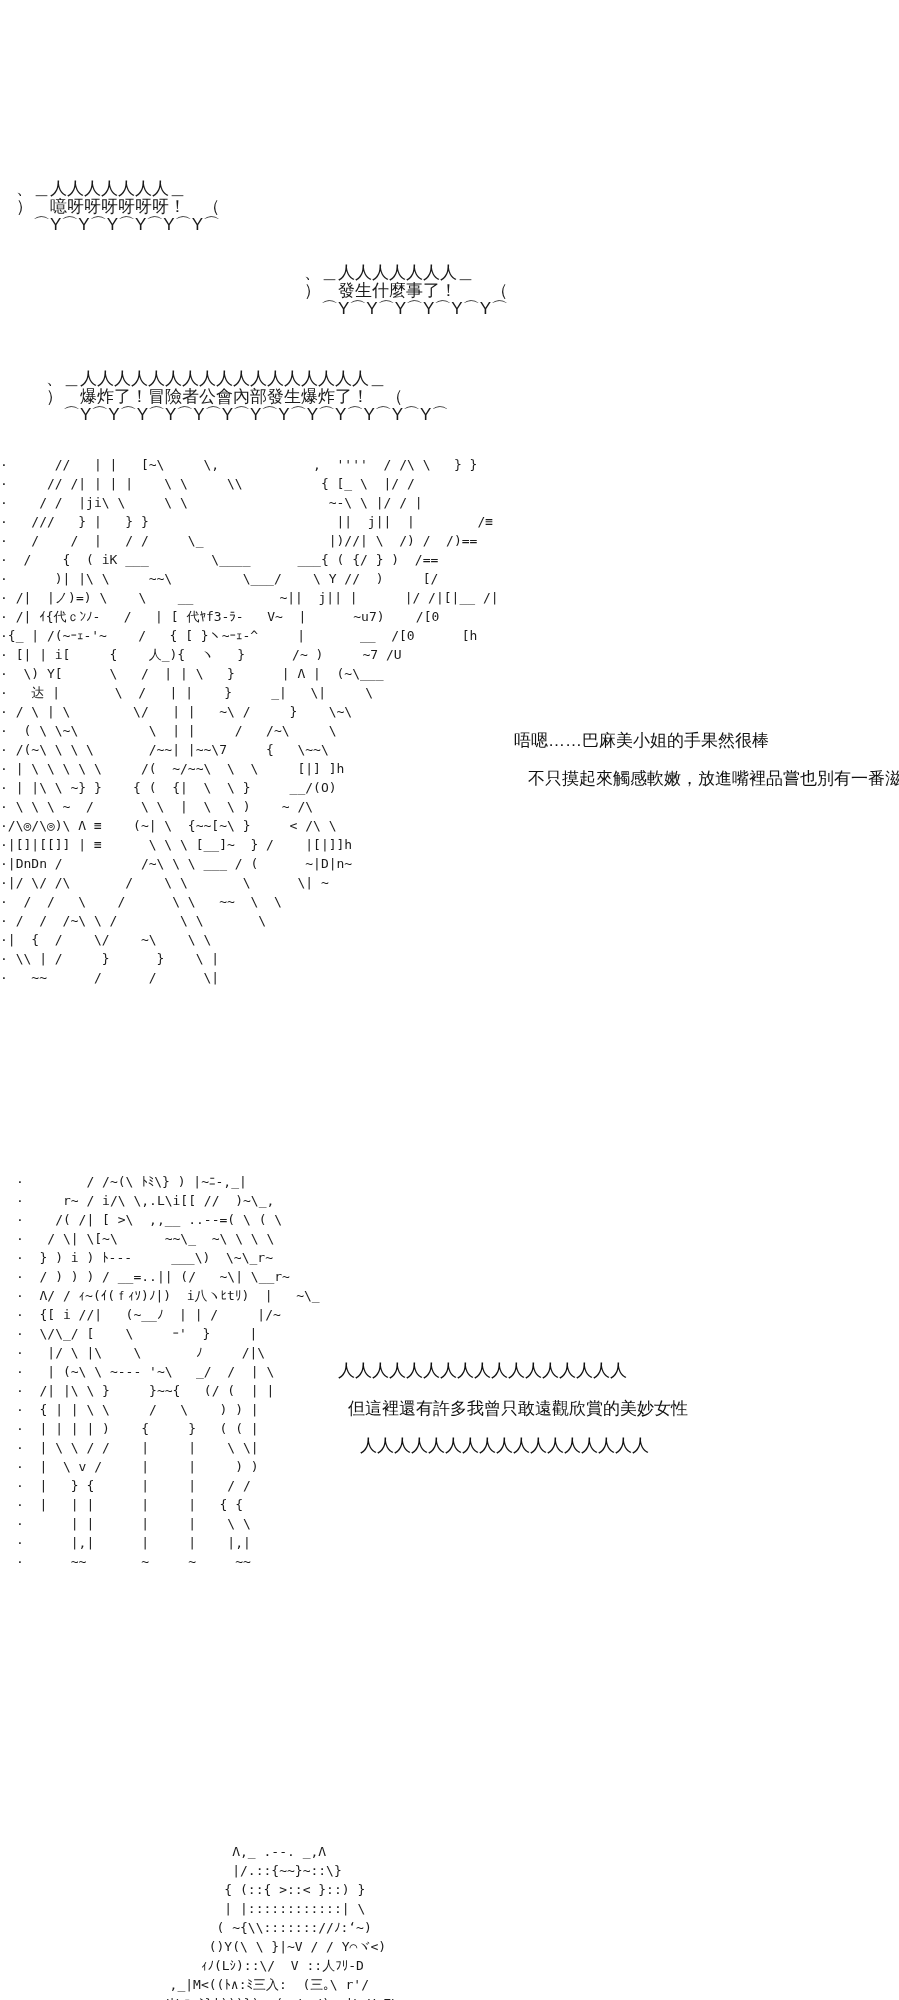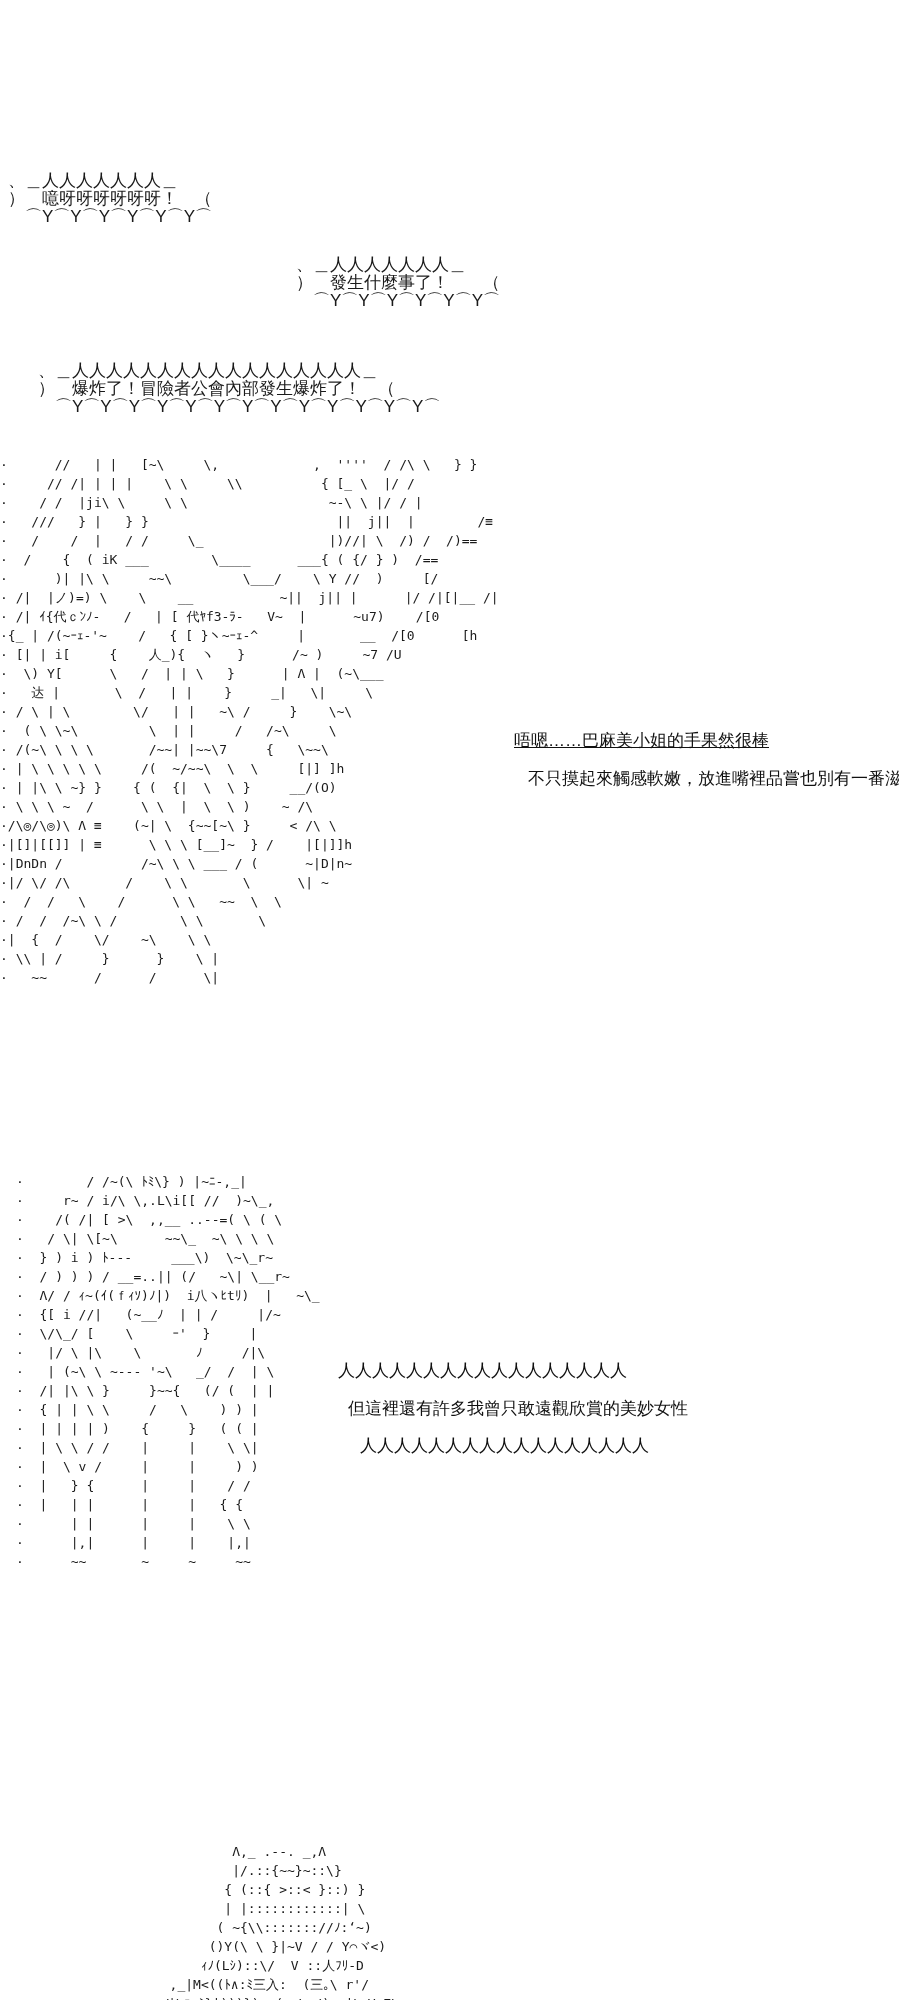--- a/index.html
+++ b/index.html
@@ -15,42 +15,42 @@
     margin: 0;
     font-family: "DejaVu Sans Mono", monospace;
     font-size: 13px;
     line-height: 19px;
     white-space: pre;
     color: #1a1a1a;
     letter-spacing: 0;
   }
   .bubble {
     position: absolute;
-    margin: 0;
+    margin: 8px;
     font-family: "Liberation Sans", sans-serif;
     font-size: 17px;
     line-height: 18px;
     white-space: pre;
     color: #1a1a1a;
   }
   .dialogue {
     position: absolute;
     margin: 0;
     font-family: "Liberation Sans", sans-serif;
     font-size: 17px;
     line-height: 22px;
     white-space: nowrap;
     color: #111;
   }
   
   #bubble-1 { left: 8px;   top: 172px; }
   #bubble-2 { left: 296px; top: 256px; }
   #bubble-3 { left: 38px;  top: 362px; }
   #figure-1 { left: 0px;   top: 455px; }
-  #dlg1-l1  { left: 514px; top: 730px; text-decoration: underline; }
+  #dlg1-l1  { left: 514px; top: 730px; }
   #dlg1-l2  { left: 528px; top: 768px; }
   #figure-2 { left: 0px;   top: 1172px; padding-left: 16px; }
   #dlg2-l1  { left: 338px; top: 1360px; }
   #dlg2-l2  { left: 348px; top: 1398px; }
   #dlg2-l3  { left: 360px; top: 1435px; }
   #figure-3 { left: 60px;  top: 1842px; }
 </style>
 </head>
 <body>
 

